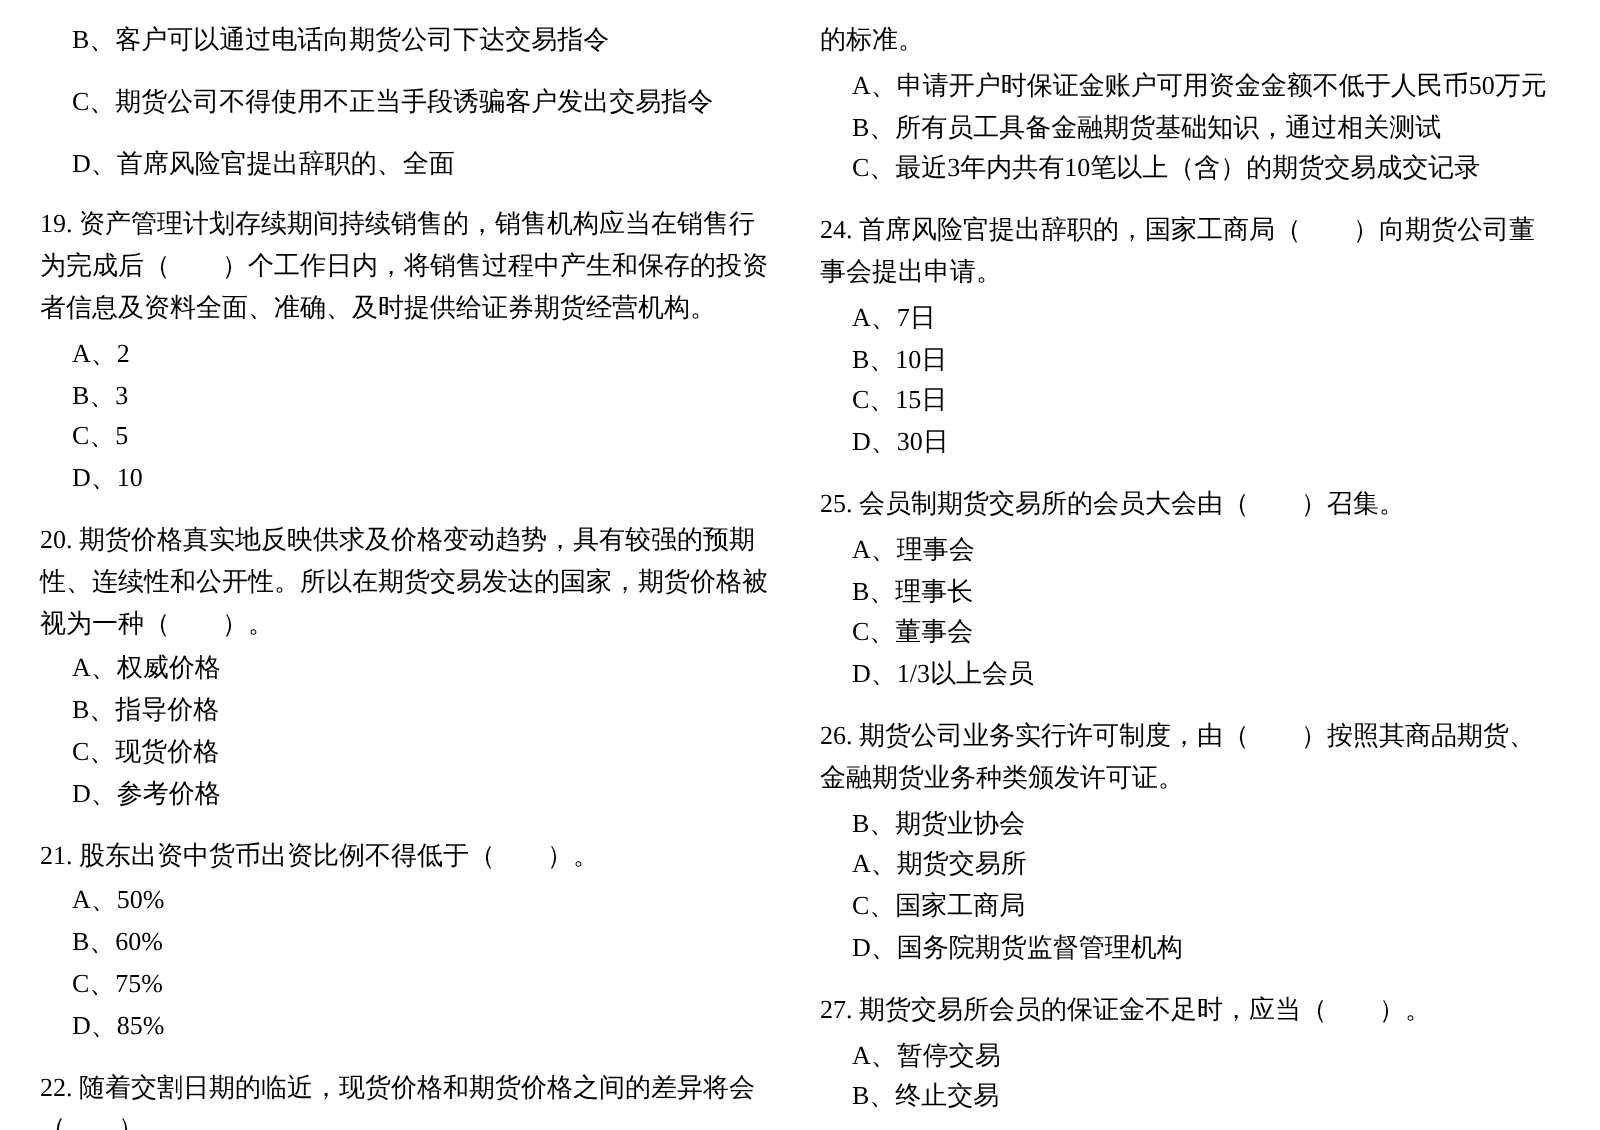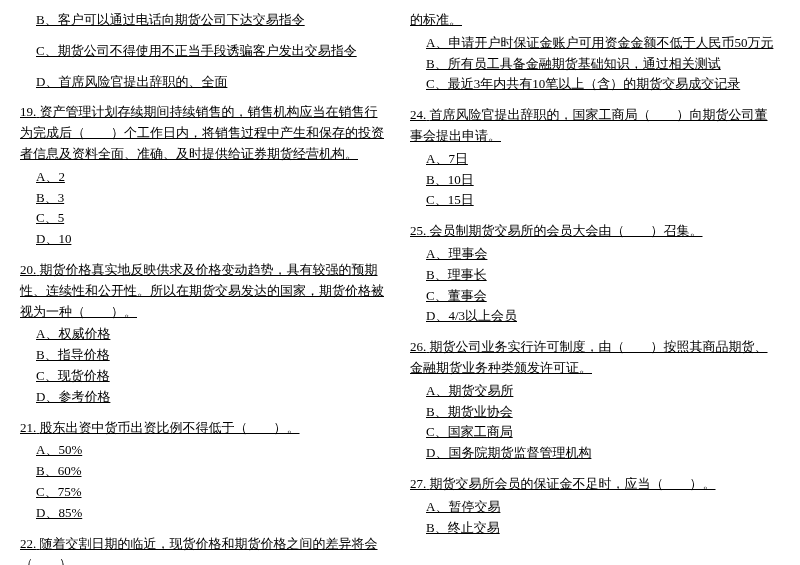--- a/index.html
+++ b/index.html
@@ -23,26 +23,24 @@
     .col {
       flex: 1;
     }
     .question-block {
       margin-bottom: 10px;
       line-height: 1.6;
     }
     .question-text {
       text-indent: 0;
       margin-bottom: 2px;
-      text-decoration: underline;
     }
     .option {
       padding-left: 16px;
       line-height: 1.6;
-      text-decoration: underline;
     }
   </style>
 </head>
 <body>
 
 <div class="page-content">
 
   <div class="col">
 
     <div class="question-block">
@@ -110,40 +108,41 @@
     </div>
 
     <div class="question-block">
       <div class="question-text">
         <span>24.</span>
         <span>首席风险官提出辞职的，国家工商局（　　）向期货公司董事会提出申请。</span>
       </div>
       <div class="option">A、7日</div>
       <div class="option">B、10日</div>
       <div class="option">C、15日</div>
+      <div class="option">D、30日</div>
     </div>
 
     <div class="question-block">
       <div class="question-text">
         <span>25.</span>
         <span>会员制期货交易所的会员大会由（　　）召集。</span>
       </div>
       <div class="option">A、理事会</div>
       <div class="option">B、理事长</div>
       <div class="option">C、董事会</div>
-      <div class="option">D、4/3以上会员</div>
+      <div class="option">D、1/3以上会员</div>
     </div>
 
     <div class="question-block">
       <div class="question-text">
         <span>26.</span>
         <span>期货公司业务实行许可制度，由（　　）按照其商品期货、金融期货业务种类颁发许可证。</span>
       </div>
+      <div class="option">B、期货业协会</div>
       <div class="option">A、期货交易所</div>
-      <div class="option">B、期货业协会</div>
       <div class="option">C、国家工商局</div>
       <div class="option">D、国务院期货监督管理机构</div>
     </div>
 
     <div class="question-block">
       <div class="question-text">
         <span>27.</span>
         <span>期货交易所会员的保证金不足时，应当（　　）。</span>
       </div>
       <div class="option">A、暂停交易</div>

